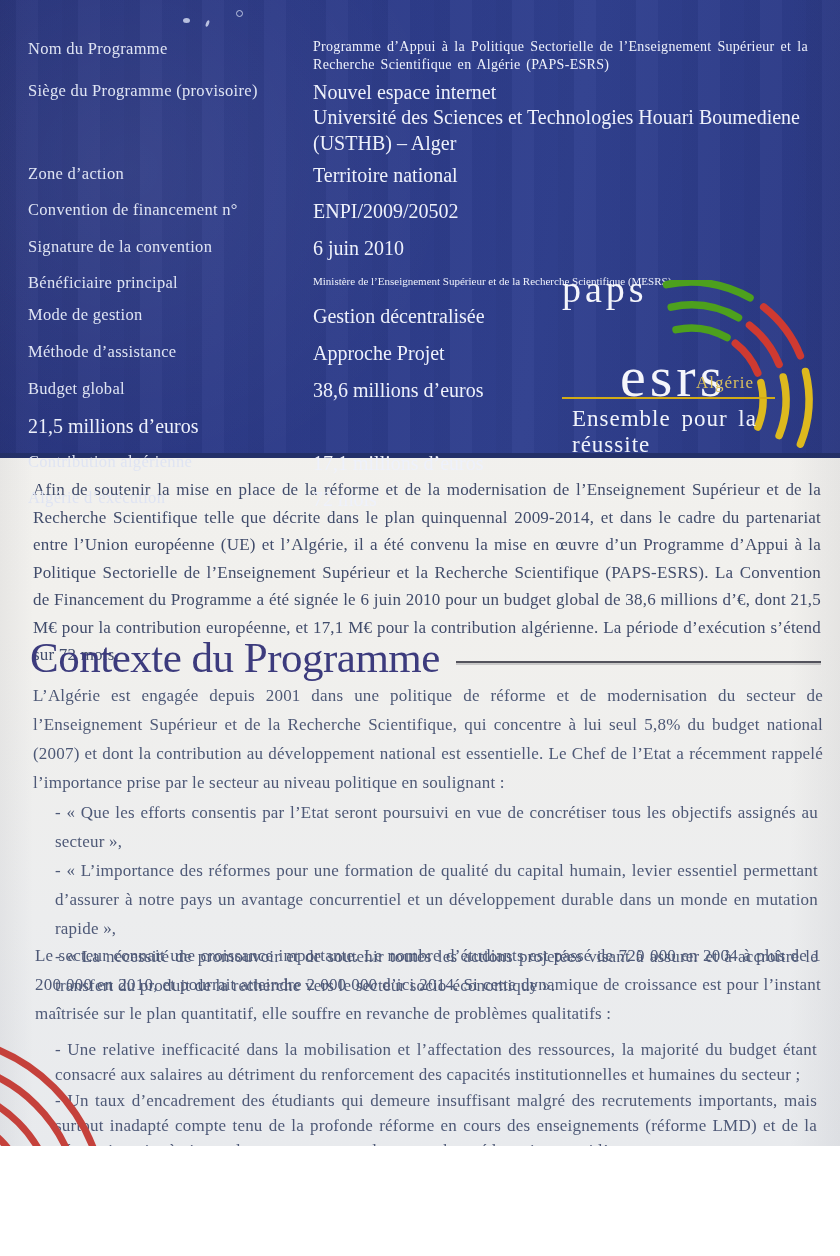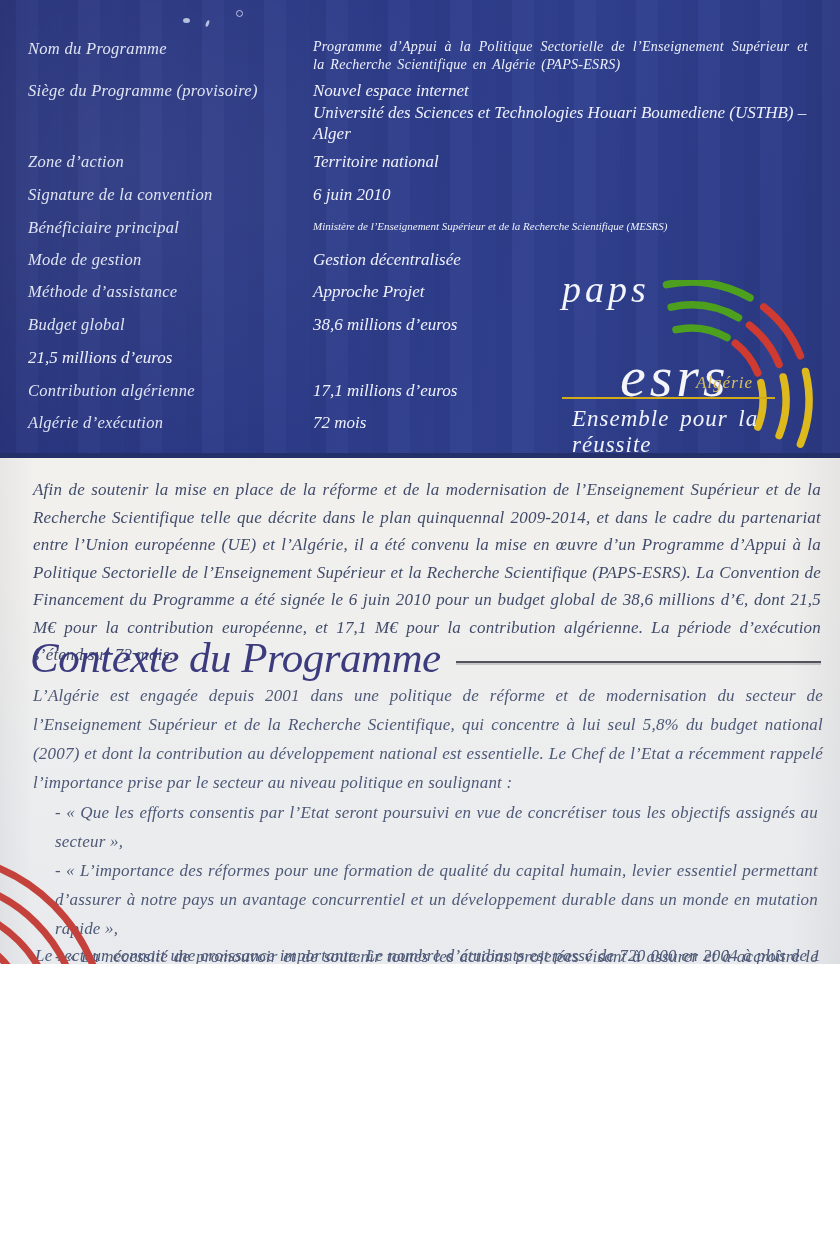--- a/index.html
+++ b/index.html
@@ -1,22 +1,21 @@
 <!DOCTYPE html>
 <html><head>
 <meta charset="utf-8">
 <style>
   html,body{margin:0;padding:0;}
   .page{
     position:relative;
-    width:840px;height:964px;
+    width:840px;height:1146px;
     overflow:hidden;
     font-family:"Liberation Serif","DejaVu Serif",serif;
     background:linear-gradient(180deg,#f2f1ee 0%,#f1f0ed 55%,#ecedee 80%,#e8eaed 100%);
-    font-style:italic;
   }
   .page::after{ 
     content:'';position:absolute;inset:0;pointer-events:none;
     background:linear-gradient(90deg,rgba(40,40,60,.05) 0,rgba(0,0,0,0) 4%,rgba(0,0,0,0) 94%,rgba(40,40,60,.06) 100%);
   }
   
   .header{
     position:absolute;top:0;left:0;right:0;height:453px;
     background:linear-gradient(100deg,#28347c 0%,#2c3a87 30%,#31418f 65%,#2c3a85 100%);
     border-bottom:5px solid #233069;
@@ -31,21 +30,21 @@
     background:radial-gradient(circle at 130px 170px,rgba(255,255,255,.06),rgba(255,255,255,0) 42%);
   }
   .speck{position:absolute;background:#cfd6ee;border-radius:50%;opacity:.85;}
   .speck.s1{left:183px;top:18px;width:7px;height:5px;}
   .speck.s2{left:206px;top:20px;width:3px;height:7px;transform:rotate(20deg);}
   .speck.s3{left:236px;top:10px;width:5px;height:5px;border:1px solid #cfd6ee;background:transparent;}
   .header-rows{position:absolute;top:38px;left:28px;right:18px;z-index:2;}
   .hrow{display:flex;align-items:flex-start;margin-bottom:11px;}
   .hrow.tight{margin-bottom:6px;}
   .hlabel{flex:0 0 285px;width:285px;font-size:16.5px;line-height:1.28;letter-spacing:.3px;color:#dfe4f3;}
-  .hvalue{flex:1;font-size:17px;line-height:1.28;color:#eef1fb;padding-right:14px;}
+  .hvalue{flex:1;font-size:20px;line-height:1.28;color:#eef1fb;padding-right:14px;}
   .hvalue.justify{text-align:justify;font-size:14px;letter-spacing:.3px;word-spacing:2px;}
   .hvalue.pre{white-space:pre-line;}
   .hvalue.small{font-size:11px;padding-top:2px;}
   
   .logo{position:absolute;left:556px;top:280px;width:284px;height:173px;z-index:3;}
   .logo-arcs{position:absolute;left:0;top:0;width:284px;height:173px;}
   .logo-word1{position:absolute;left:6px;top:-10px;font-size:38px;line-height:1;letter-spacing:4px;color:#f4f5fb;}
   .logo-word2{position:absolute;left:64px;top:38px;font-size:58px;line-height:1;letter-spacing:4px;color:#f4f5fb;margin-top:30px;}
   .logo-country{position:absolute;left:140px;top:93px;font-size:17px;letter-spacing:1px;color:#d9c05e;}
   .logo-line{position:absolute;left:6px;top:117px;width:213px;height:2px;background:#d2ab16;}
@@ -83,20 +82,24 @@
         <div class="hvalue justify">Programme d’Appui à la Politique Sectorielle de l’Enseignement Supérieur et la Recherche Scientifique en Algérie (PAPS-ESRS)</div>
       </div>
       <div class="hrow tight">
         <div class="hlabel">Siège du Programme (provisoire)</div>
         <div class="hvalue pre">Nouvel espace internet
 Université des Sciences et Technologies Houari Boumediene (USTHB) – Alger</div>
       </div>
       <div class="hrow">
         <div class="hlabel">Zone d’action</div>
         <div class="hvalue">Territoire national</div>
+      </div>
+      <div class="hrow">
+        <div class="hlabel">Convention de financement n°</div>
+        <div class="hvalue">ENPI/2009/20502</div>
       </div>
       <div class="hrow">
         <div class="hlabel">Signature de la convention</div>
         <div class="hvalue">6 juin 2010</div>
       </div>
       <div class="hrow">
         <div class="hlabel">Bénéficiaire principal</div>
         <div class="hvalue small">Ministère de l’Enseignement Supérieur et de la Recherche Scientifique (MESRS)</div>
       </div>
       <div class="hrow">

